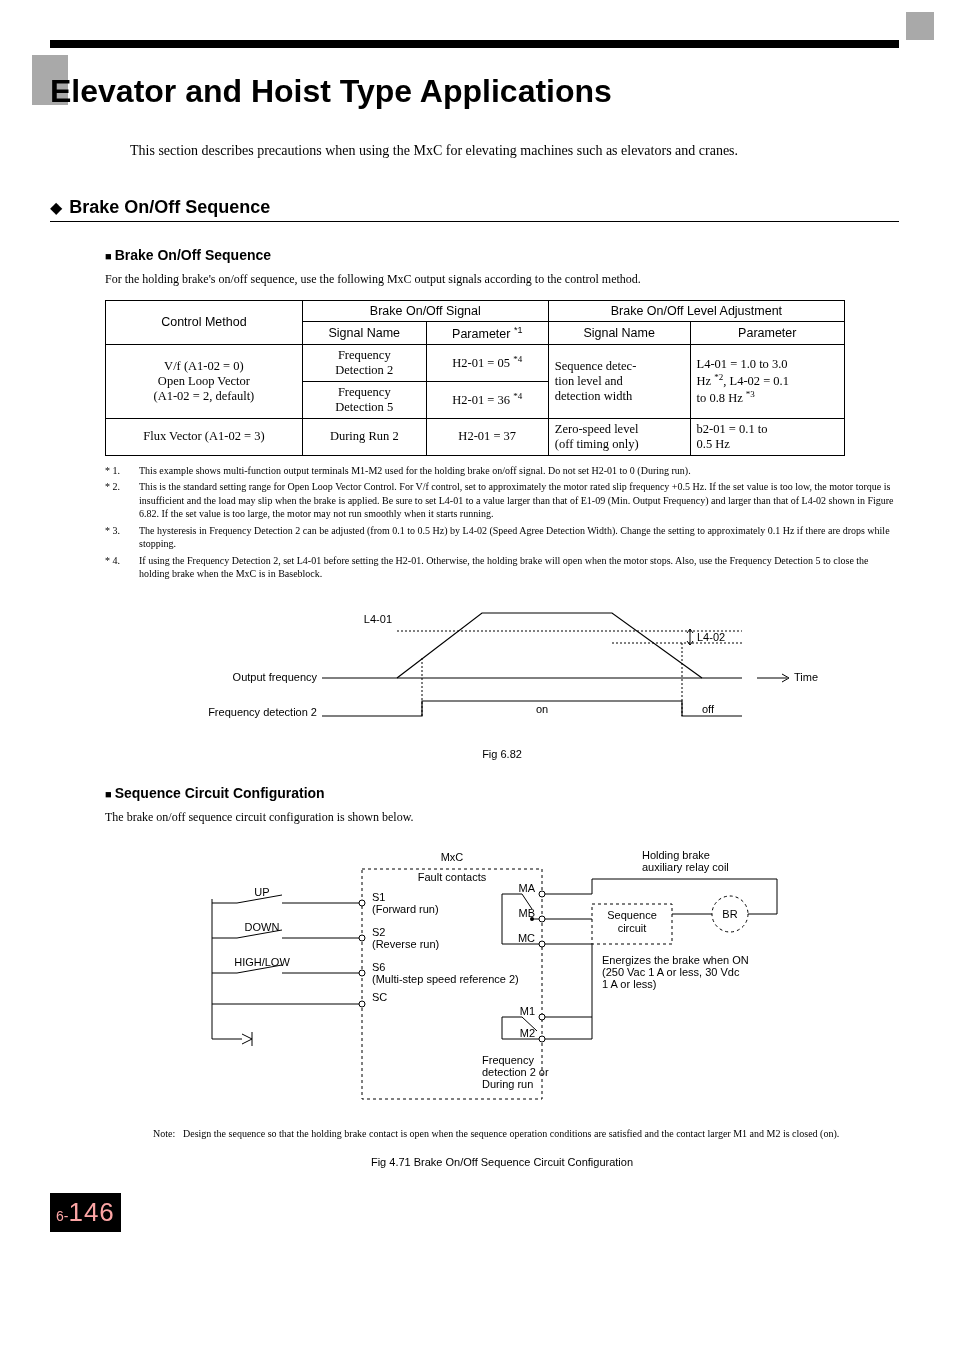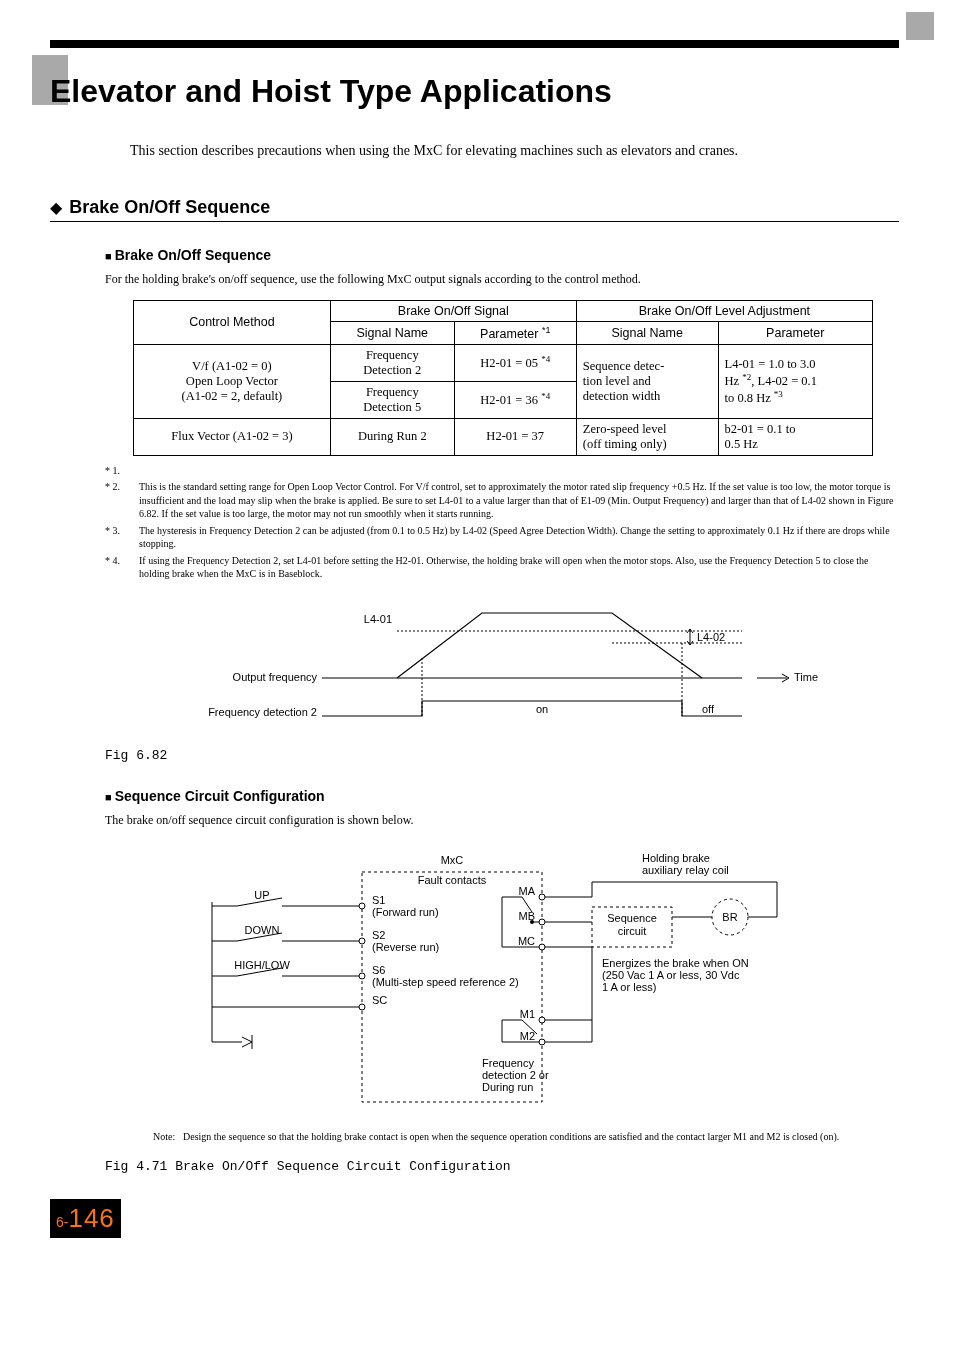--- a/index.html
+++ b/index.html
@@ -10,35 +10,35 @@
   .title-wrap { position: relative; margin-bottom: 30px; }
   .title-block { position: absolute; left: -18px; top: -18px; width: 36px; height: 50px; background: #a9a9a9; z-index: 0; }
   .title { position: relative; z-index: 1; font-family: Arial, Helvetica, sans-serif; font-weight: bold; font-size: 32px; }
   .body-text { font-size: 14px; line-height: 1.6; text-align: justify; margin: 0 0 20px 80px; }
   .section-head { display: flex; align-items: center; gap: 7px; margin: 35px 0 8px 0; border-bottom: 1.5px solid #000; padding-bottom: 3px; }
   .section-head .diamond { font-size: 16px; }
   .section-head .txt { font-family: Arial, Helvetica, sans-serif; font-weight: bold; font-size: 18px; }
   .sub-head { font-family: Arial, Helvetica, sans-serif; font-weight: bold; font-size: 14px; margin: 25px 0 6px 55px; }
   .sub-head .sq { font-size: 11px; margin-right: 3px; }
   .sub-body { font-size: 12px; line-height: 1.7; text-align: justify; margin: 0 0 10px 55px; }
-  table.param { border-collapse: collapse; margin: 10px 0 8px 83px; width: 740px; }
+  table.param { border-collapse: collapse; margin: 10px 0 8px 55px; width: 740px; }
   table.param th, table.param td { border: 1px solid #000; padding: 3px 6px; font-size: 12.5px; vertical-align: middle; }
   table.param th { font-family: Arial, Helvetica, sans-serif; font-weight: normal; text-align: center; }
   .c { text-align: center; }
   .sup { font-size: 9px; vertical-align: super; }
   .footnotes { margin: 0 0 10px 55px; font-size: 10px; line-height: 1.35; }
   .footnotes .fn { display: flex; gap: 4px; margin-bottom: 3px; }
   .footnotes .fn-num { min-width: 30px; }
   .diag-box { margin: 12px 0 5px 55px; }
   .diag-svg { display: block; margin: 0 auto; }
-  .diag-caption { text-align: left; font-family: Liberation Mono, monospace; font-size: 13px; margin-top: 5px; }
+  .diag-caption { text-align: center; font-family: Liberation Sans, sans-serif; font-size: 11px; margin-top: 5px; }
   .note { font-size: 10px; line-height: 1.3; margin: 8px 0 3px 55px; }
   .note-lead { display: inline-block; width: 30px; margin-left: 48px; }
   .page-num-wrap { margin-top: 25px; }
-  .page-num-box { display: inline-block; background: #000; color: #f97316; padding: 4px 6px; font-family: Arial, Helvetica, sans-serif; }
+  .page-num-box { display: inline-block; background: #000; color: #fca5a5; padding: 4px 6px; font-family: Arial, Helvetica, sans-serif; }
   .page-num-box .ch { font-size: 14px; }
   .page-num-box .pg { font-size: 26px; font-weight: normal; letter-spacing: 1px; }
 </style>
 </head>
 <body>
 
 <div class="top-bar-wrap">
   <div class="top-tab"></div>
   <div class="top-bar"></div>
 </div>
@@ -102,20 +102,21 @@
     <td class="c">H2-01 = 37</td>
     <td><span>Zero-speed level</span><br><span>(off timing only)</span></td>
     <td><span>b2-01 = 0.1 to</span><br><span>0.5 Hz</span></td>
   </tr>
 </tbody>
   </table>
 
 <div class="footnotes">
   <div class="fn">
       <span class="fn-num">*  1.</span>
+      <span>This example shows multi-function output terminals M1-M2 used for the holding brake on/off signal. Do not set H2-01 to 0 (During run).</span>
     </div>
   <div class="fn">
       <span class="fn-num">*  2.</span>
       <span>This is the standard setting range for Open Loop Vector Control. For V/f control, set to approximately the motor rated slip frequency +0.5 Hz. If the set value is too low, the motor torque is insufficient and the load may slip when the brake is applied. Be sure to set L4-01 to a value larger than that of E1-09 (Min. Output Frequency) and larger than that of L4-02 shown in Figure 6.82. If the set value is too large, the motor may not run smoothly when it starts running.</span>
     </div>
   <div class="fn">
       <span class="fn-num">*  3.</span>
       <span>The hysteresis in Frequency Detection 2 can be adjusted (from 0.1 to 0.5 Hz) by L4-02 (Speed Agree Detection Width). Change the setting to approximately 0.1 Hz if there are drops while stopping.</span>
     </div>
   <div class="fn">

